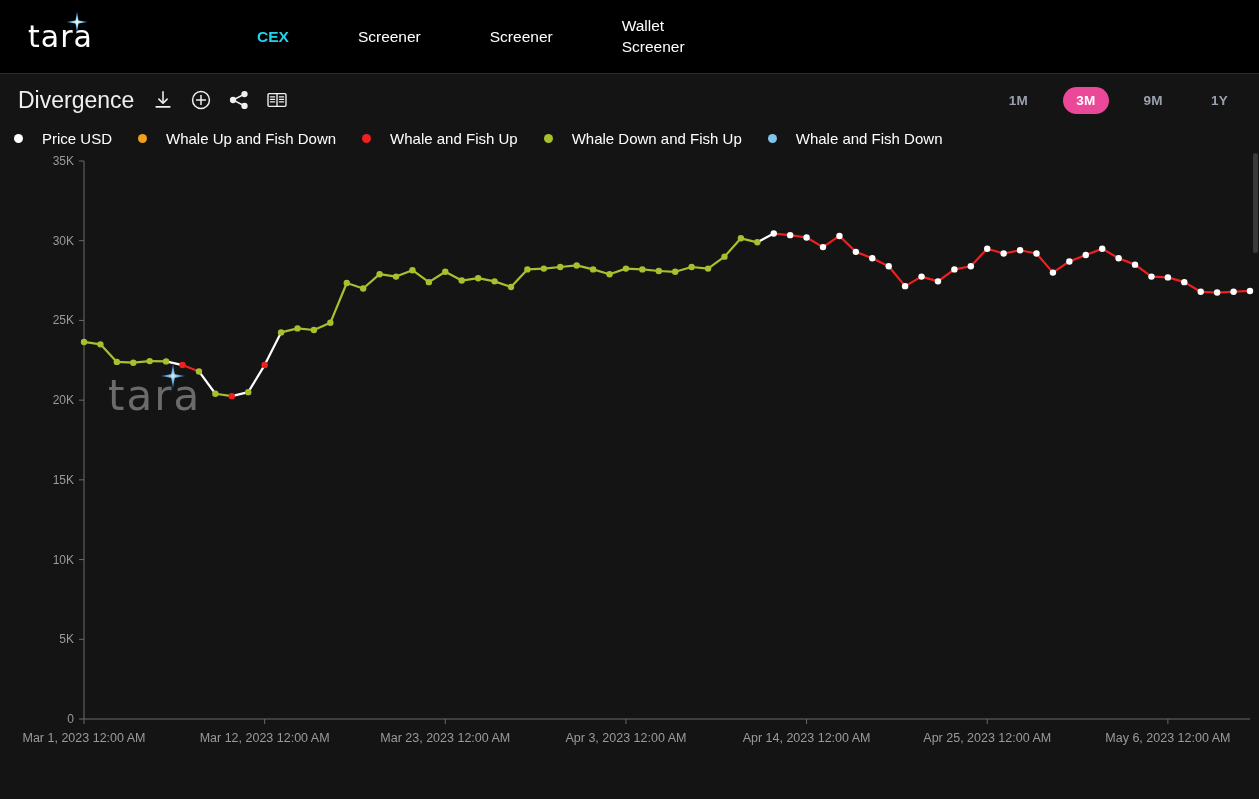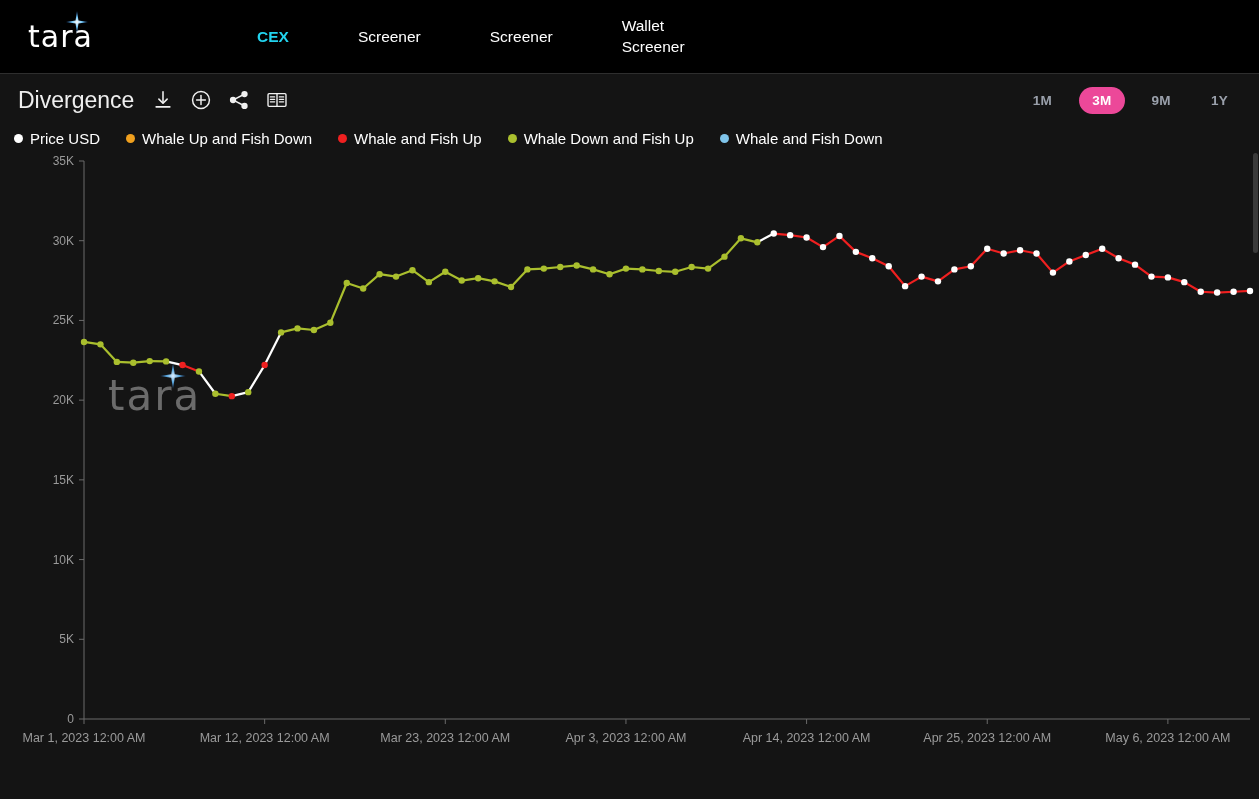--- a/index.html
+++ b/index.html
@@ -76,21 +76,21 @@
     font-weight: 400;
     margin-right: 18px;
   }
   .tool-icons { display: flex; align-items: center; gap: 16px; }
   .tool-icon { width: 22px; height: 22px; cursor: pointer; display:block; }
 
   .range-group {
     margin-left: auto;
     display: flex;
     align-items: flex-start;
-    gap: 14px;
+    gap: 22px;
   }
   .range-btn {
     color: #9aa0ab;
     font-size: 13.5px;
     padding: 6px 13px;
     border-radius: 14px;
     cursor: pointer;
     font-weight: 600;
     letter-spacing: .3px;
   }
@@ -105,20 +105,21 @@
     align-items: center;
     padding: 8px 0 0 14px;
     gap: 0;
     flex-wrap: nowrap;
   }
   .legend-item {
     display: flex;
     align-items: center;
     margin-right: 26px;
     cursor: pointer;
+    gap: 12px;
   }
   .legend-dot {
     width: 9px; height: 9px; border-radius: 50%;
     margin-right: 7px;
     flex: 0 0 auto;
   }
   .legend-label { color: #ffffff; font-size: 15px; white-space: nowrap; }
 
   
   .plot-area { position: relative; width: 1259px; height: 620px; }

